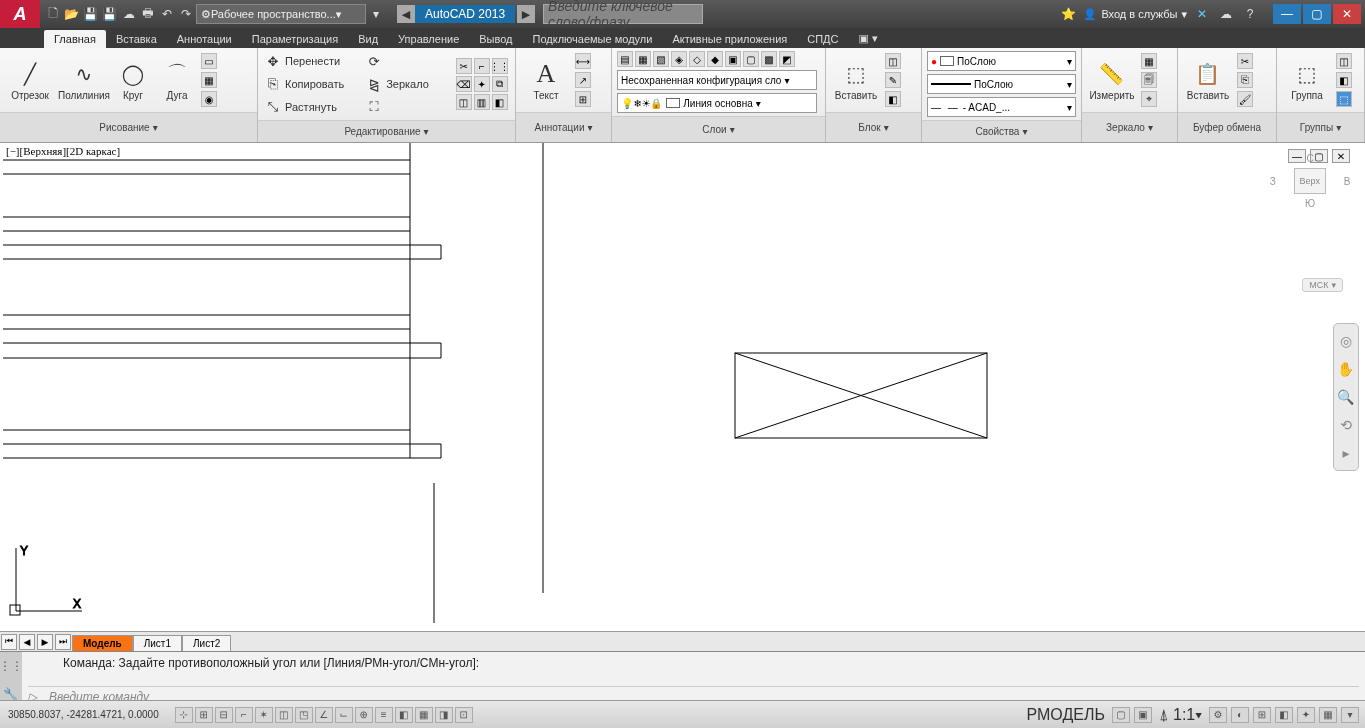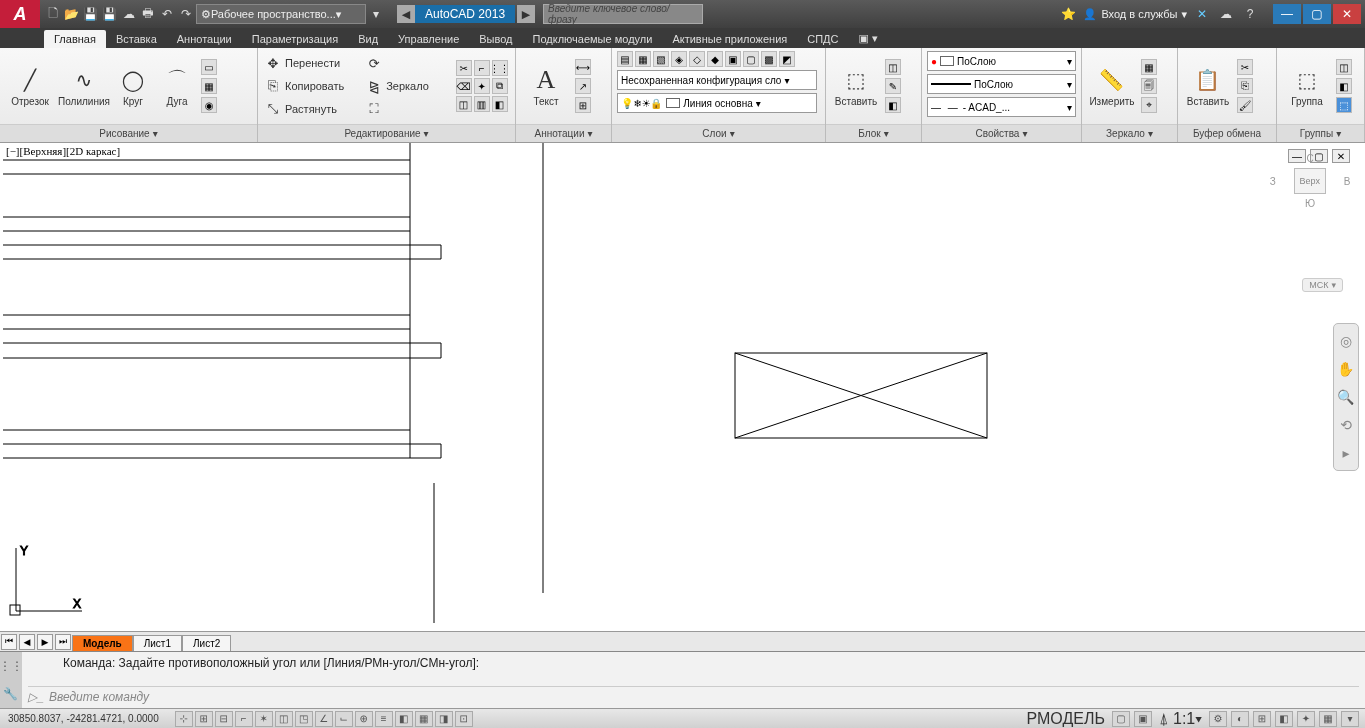--- a/index.html
+++ b/index.html
@@ -6,33 +6,33 @@
 body { width:1365px; height:728px; background:#333; overflow:hidden; position:relative; font-size:11px; }
 .titlebar { height:28px; background:linear-gradient(#5a5a5a,#3f3f3f); display:flex; align-items:center; color:#ddd; position:relative; }
 .app-logo { width:40px; height:28px; background:#c41e3a; display:flex; align-items:center; justify-content:center; font-weight:bold; color:#fff; font-size:18px; font-style:italic; }
 .qat { display:flex; align-items:center; gap:1px; padding:0 4px; }
 .qat-btn { width:18px; height:18px; display:flex; align-items:center; justify-content:center; color:#ddd; cursor:pointer; font-size:12px; }
 .ws-dd { background:#666; border:1px solid #888; height:20px; padding:0 4px; display:flex; align-items:center; color:#eee; font-size:11px; width:170px; }
 .title-group { display:flex; align-items:center; margin-left:6px; }
 .title-app { background:#1a6ea8; color:#fff; padding:2px 10px; font-size:12px; }
 .title-doc { background:#555; color:#eee; padding:2px 10px; font-size:12px; }
 .title-play { width:18px; height:18px; background:#aaa; margin-left:2px; display:flex; align-items:center; justify-content:center; color:#333; }
-.search-box { background:#888; border:1px solid #aaa; height:20px; width:160px; margin-left:8px; padding:0 4px; color:#444; font-style:italic; font-size:10px; display:flex; align-items:center; }
+.search-box { background:#888; border:1px solid #aaa; height:20px; width:160px; margin-left:8px; padding:0 4px; color:#444; font-style:italic; font-size:14px; display:flex; align-items:center; }
 .title-right { margin-left:auto; display:flex; align-items:center; gap:6px; padding-right:4px; }
 .signin { color:#eee; font-size:11px; display:flex; align-items:center; gap:4px; }
 .win-btns { display:flex; gap:2px; margin-left:8px; }
 .win-btn { width:28px; height:20px; background:#2a7ab8; color:#fff; display:flex; align-items:center; justify-content:center; font-size:12px; cursor:pointer; }
 .win-btn.close { background:#c94040; }
 .tabs { height:20px; background:#3a3a3a; display:flex; align-items:flex-end; padding-left:44px; }
 .tab { padding:3px 10px; color:#ddd; font-size:11px; cursor:pointer; }
 .tab.active { background:#f4f4f4; color:#222; border-radius:2px 2px 0 0; }
 .ribbon { height:95px; background:linear-gradient(#f8f8f8,#e8e8e8); display:flex; border-bottom:1px solid #999; }
 .panel { border-right:1px solid #bbb; display:flex; flex-direction:column; }
 .panel-body { flex:1; display:flex; align-items:center; padding:3px 5px; gap:4px; }
-.panel-title { height:18px; background:#ddd; border-top:1px solid #ccc; display:flex; align-items:center; justify-content:center; font-size:10px; color:#444; gap:3px; }
+.panel-title { height:30px; background:#ddd; border-top:1px solid #ccc; display:flex; align-items:center; justify-content:center; font-size:10px; color:#444; gap:3px; }
 .big-btn { display:flex; flex-direction:column; align-items:center; justify-content:center; width:50px; gap:2px; cursor:pointer; font-size:10px; color:#333; }
 .big-btn .ico { width:28px; height:28px; display:flex; align-items:center; justify-content:center; font-size:20px; }
 .col { display:flex; flex-direction:column; gap:3px; }
 .row-btn { display:flex; align-items:center; gap:4px; height:20px; font-size:11px; color:#333; cursor:pointer; padding:0 2px; }
 .row-btn .sico { width:16px; height:16px; display:flex; align-items:center; justify-content:center; font-size:13px; }
 .dd-strip { height:20px; border:1px solid #999; background:#fff; display:flex; align-items:center; font-size:10px; padding:0 3px; gap:3px; cursor:pointer; }
 .sm-grid { display:flex; flex-wrap:wrap; width:56px; gap:2px; }
 .sm-ico { width:16px; height:16px; background:#e0e0e0; border:1px solid #bbb; cursor:pointer; display:flex; align-items:center; justify-content:center; font-size:10px; }
 .canvas-area { position:absolute; top:143px; left:0; right:0; bottom:97px; background:#fff; }
 .vp-label { position:absolute; top:2px; left:6px; font-size:11px; font-family:Tahoma; }
@@ -44,21 +44,21 @@
 svg.dwg { position:absolute; top:0; left:0; }
 .layout-tabs { position:absolute; bottom:77px; left:0; right:0; height:20px; background:#e8e8e8; border-top:1px solid #999; display:flex; align-items:center; font-size:10px; }
 .lt-btn { width:16px; height:16px; border:1px solid #999; background:#f5f5f5; display:flex; align-items:center; justify-content:center; margin:0 1px; cursor:pointer; font-size:9px; }
 .lt-tab { padding:2px 10px; border:1px solid #999; background:#f5f5f5; cursor:pointer; border-bottom:none; position:relative; top:1px; }
 .lt-tab.active { background:#f97316; font-weight:bold; }
 .cmd-area { position:absolute; bottom:20px; left:0; right:0; height:57px; background:#f2f2f2; border-top:1px solid #888; display:flex; }
 .cmd-handle { width:22px; background:#ccc; display:flex; flex-direction:column; align-items:center; justify-content:space-around; font-size:12px; color:#555; }
 .cmd-body { flex:1; display:flex; flex-direction:column; font-family:"Courier New",monospace; font-size:12px; padding:4px 6px; }
 .cmd-hist { flex:1; color:#222;margin-left:35px; }
 .cmd-line { display:flex; align-items:center; gap:5px; color:#888; font-style:italic; border-top:1px solid #ccc; padding-top:3px; }
-.status { position:absolute; bottom:0; left:0; right:0; height:20px; background:linear-gradient(#e8e8e8,#d0d0d0); border-top:1px solid #999; display:flex; align-items:center; font-size:10px;justify-content:flex-end; }
+.status { position:absolute; bottom:0; left:0; right:0; height:28px; background:linear-gradient(#e8e8e8,#d0d0d0); border-top:1px solid #999; display:flex; align-items:center; font-size:10px;justify-content:flex-end; }
 .coords { padding:0 8px; color:#333; }
 .st-icons { display:flex; gap:2px; margin-left:8px; }
 .st-ico { width:18px; height:16px; border:1px solid #aaa; background:#d8d8d8; display:flex; align-items:center; justify-content:center; font-size:10px; cursor:pointer; color:#555; }
 .st-right { margin-left:auto; display:flex; align-items:center; gap:4px; padding-right:6px; }
 .st-txt { font-size:16px; color:#333; padding:0 3px; }
 .vp-ctrl { position:absolute; top:6px; right:15px; display:flex; gap:4px; }
 .vp-ctrl span { width:18px; height:14px; border:1px solid #999; background:#eee; font-size:10px; display:flex; align-items:center; justify-content:center; cursor:pointer; }
 .swatch { width:14px; height:10px; display:inline-block; border:1px solid #666; }
 .mck { position:absolute; top:135px; right:22px; background:#f0f0f0; border:1px solid #ccc; border-radius:3px; padding:1px 6px; font-size:9px; color:#888; display:flex; align-items:center; gap:3px; }
 </style>

